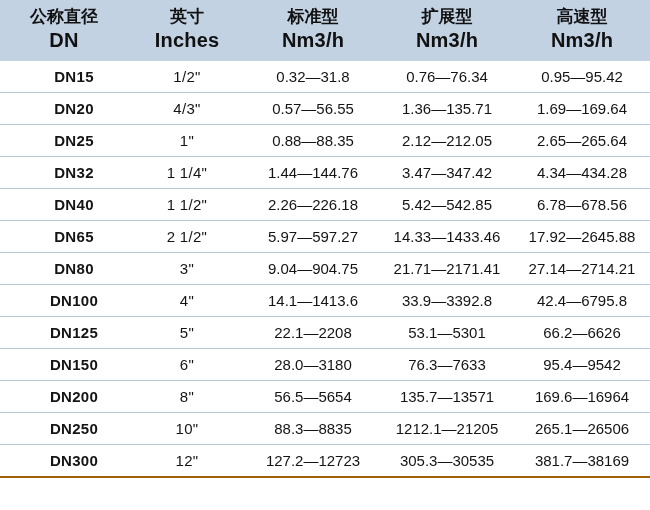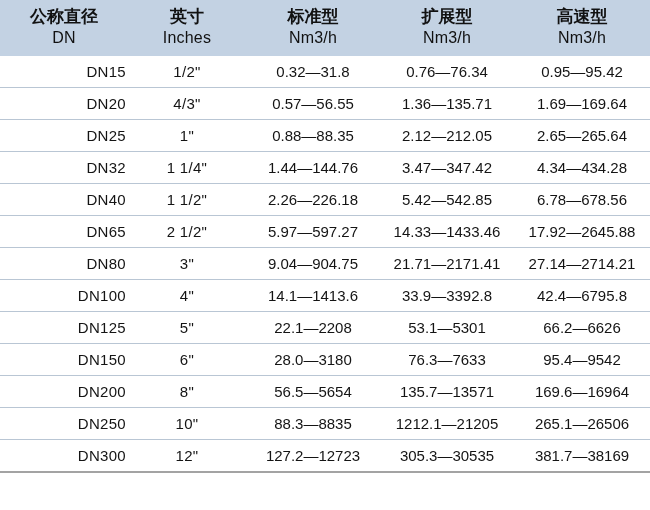--- a/index.html
+++ b/index.html
@@ -36,40 +36,41 @@
     color: #111;
     font-weight: bold;
     font-size: 17px;
     text-align: center;
     padding: 6px 2px 8px 2px;
     border: none;
     line-height: 1.28;
   }
   thead th .sub {
     display: block;
-    font-size: 16px;
-    font-weight: normal;
+    font-size: 20px;
+    font-weight: bold;
     letter-spacing: 0.2px;
   }
   tbody td {
     height: 31px;
     font-size: 15px;
     text-align: center;
     border-bottom: 1px solid #b9c6d4;
     padding: 0 2px;
     white-space: nowrap;
     color: #141414;
   }
   tbody td.dn {
-    text-align: right;
+    text-align: center;
     padding-left: 22px;
     letter-spacing: 0.3px;
+    font-weight: bold;
   }
   tbody tr:last-child td {
-    border-bottom: 2px solid #a3a3a3;
+    border-bottom: 2px solid #a16207;
   }
   .inch-cell {
     letter-spacing: 0.3px;
   }
 </style>
 </head>
 <body>
 
 <div class="table-wrap">
   <table class="spec-table">

